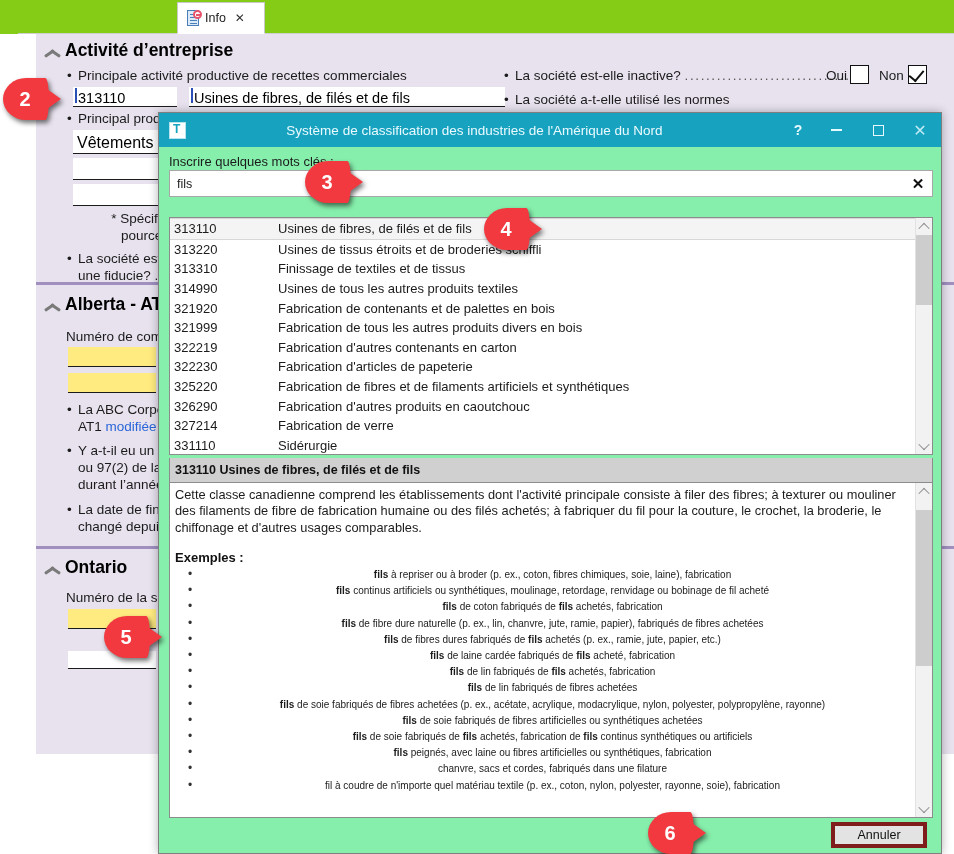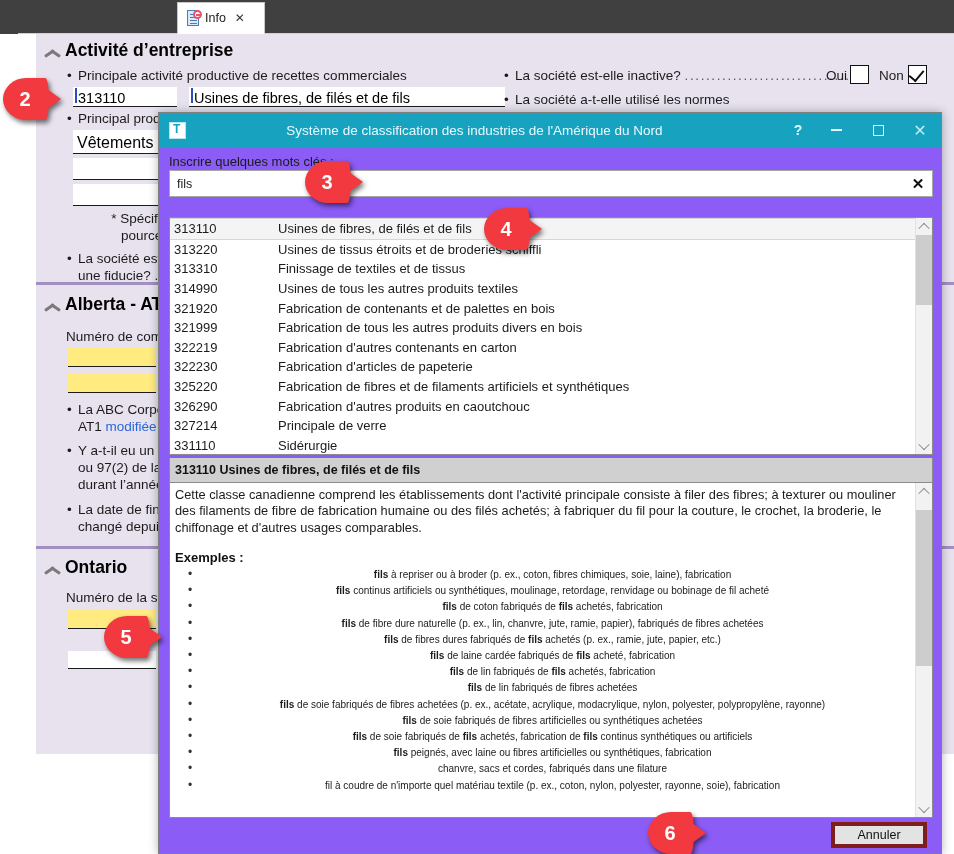--- a/index.html
+++ b/index.html
@@ -4,21 +4,21 @@
 <style>
   html,body{margin:0;padding:0;}
   body{
     width:954px;height:854px;overflow:hidden;position:relative;
     background:#ffffff;
     font-family:"Liberation Sans", sans-serif;
     -webkit-font-smoothing:antialiased;
   }
 
   
-  #tabstrip{position:absolute;left:0;top:0;width:954px;height:34px;background:#404040;}
+  #tabstrip{position:absolute;left:0;top:0;width:954px;height:34px;background:#84cc16;}
   #tabstrip .strip-line{position:absolute;left:18px;top:33px;width:936px;height:1px;background:#cfcfcf;}
   #tab-info{
     position:absolute;left:177px;top:2px;width:88px;height:32px;
     background:#fff;border:1px solid #c8c8c8;border-bottom:1px solid #fff;
     box-sizing:border-box;display:flex;align-items:center;gap:3px;padding-left:9px;z-index:3;
   }
   #tab-info .doc-ico{position:relative;width:15px;height:17px;flex:0 0 auto;}
   #tab-info .doc-ico .page{
     position:absolute;left:0;top:0;width:12px;height:16px;background:#dce9f7;
     border:1px solid #4a7ebb;box-sizing:border-box;
@@ -67,21 +67,21 @@
   }
   .chk .tick{
     position:absolute;left:3px;top:1px;width:7px;height:12px;border-right:2.2px solid #111;
     border-bottom:2.2px solid #111;transform:rotate(40deg);
   }
   .lnk{color:#2a66d8;}
 
   
   #dialog{
     position:absolute;left:158px;top:112px;width:784px;height:742px;
-    background:#8b5cf6;border:1px solid #7f7f7f;box-sizing:border-box;
+    background:#86efac;border:1px solid #7f7f7f;box-sizing:border-box;
     box-shadow:0 0 9px rgba(0,0,0,.30);z-index:10;
   }
   #titlebar{
     position:absolute;left:0;top:0;right:0;height:34px;background:#17a3c0;
     display:flex;align-items:center;
   }
   #titlebar .app-ico{
     width:17px;height:17px;margin-left:10px;background:#fff;border:1px solid #b7e3ec;
     box-sizing:border-box;position:relative;flex:0 0 auto;
   }
@@ -347,21 +347,21 @@
         <div class="lrow">
           <span class="code">325220</span>
           <span class="desc">Fabrication de fibres et de filaments artificiels et synthétiques</span>
         </div>
         <div class="lrow">
           <span class="code">326290</span>
           <span class="desc">Fabrication d'autres produits en caoutchouc</span>
         </div>
         <div class="lrow">
           <span class="code">327214</span>
-          <span class="desc">Principale de verre</span>
+          <span class="desc">Fabrication de verre</span>
         </div>
         <div class="lrow">
           <span class="code">331110</span>
           <span class="desc">Sidérurgie</span>
         </div>
       </div>
     <div class="vsb">
       <span class="arw up">
           <i></i>
         </span>

